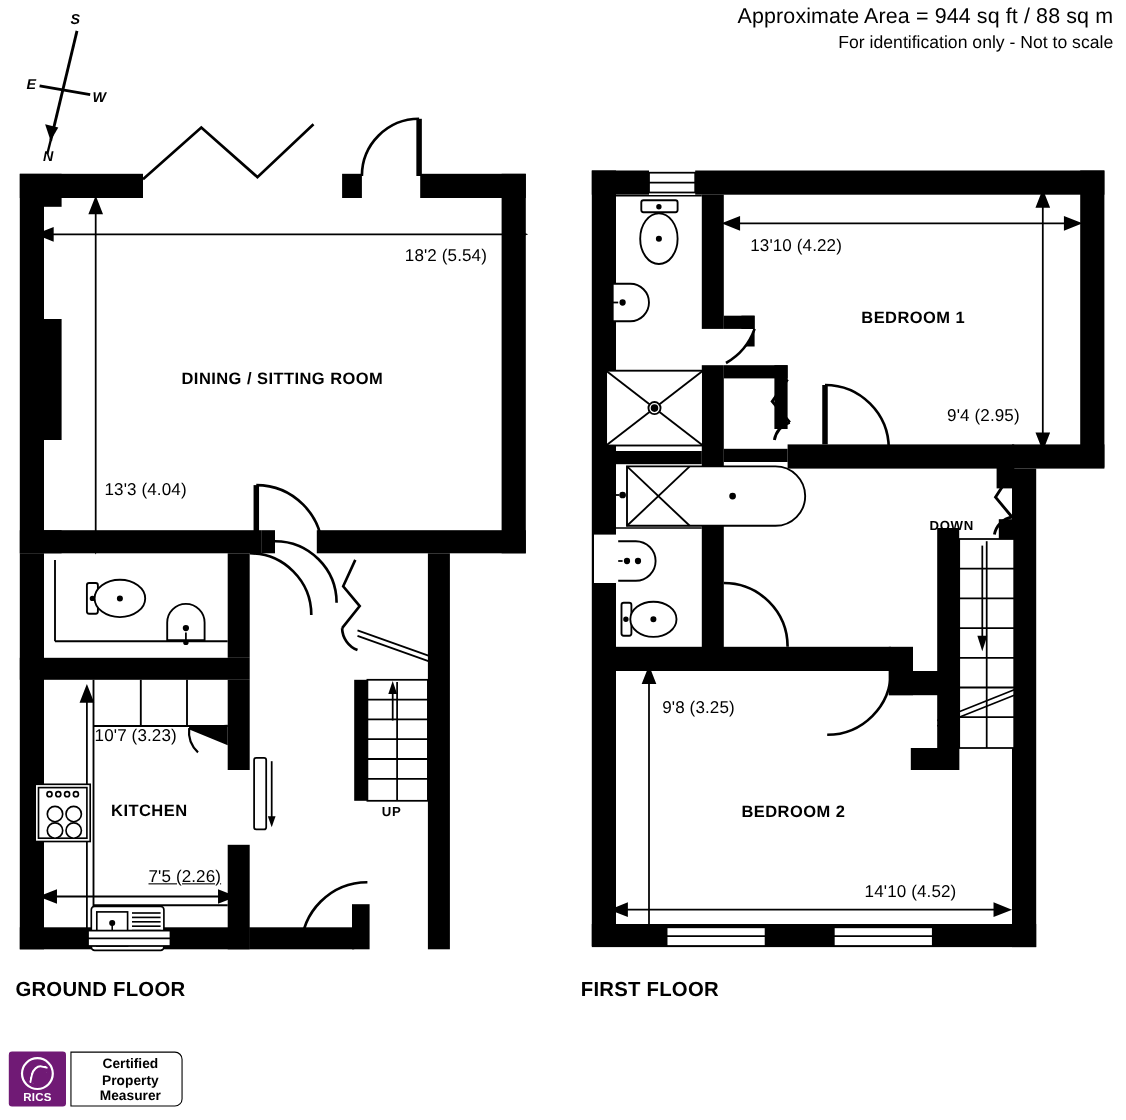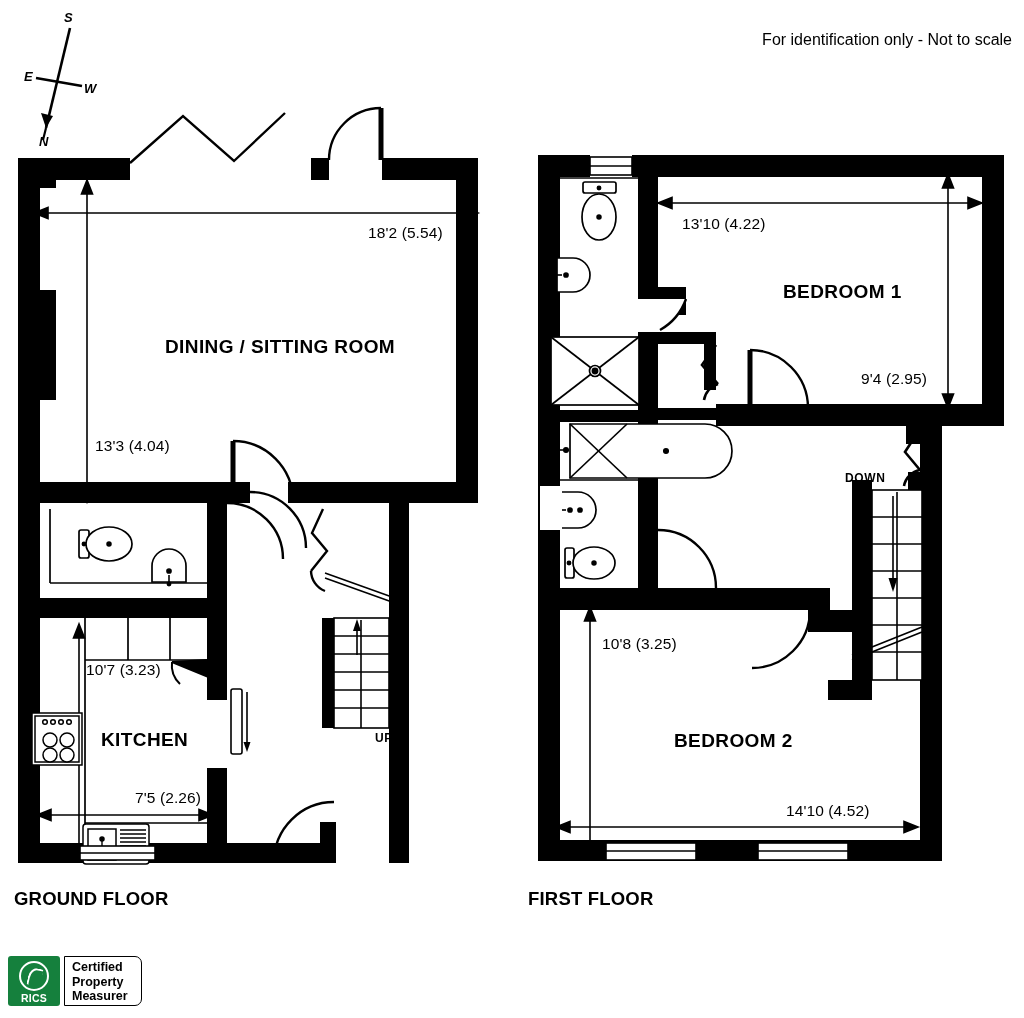--- a/index.html
+++ b/index.html
@@ -49,21 +49,21 @@
     font-size: 18.5px;
     font-weight: bold;
     letter-spacing: 0.2px;
     white-space: nowrap;
   }
   #ground-floor-label { left: 14px; top: 888px; }
   #first-floor-label { left: 528px; top: 888px; }
 
   .room-label {
     position: absolute;
-    font-size: 19px;
+    font-size: 15px;
     font-weight: bold;
     letter-spacing: 0.4px;
     white-space: nowrap;
   }
   .dim-label {
     position: absolute;
     font-size: 15.5px;
     letter-spacing: 0.1px;
     white-space: nowrap;
   }
@@ -95,21 +95,21 @@
     width: 1024px;
     height: 1px;
     background: #ffffff;
   }
   #rics-badge {
     position: absolute;
     left: 8px;
     top: 956px;
     width: 52px;
     height: 50px;
-    background: #15803d;
+    background: #701a75;
     border-radius: 3px;
   }
   #rics-mark {
     position: absolute;
     left: 11px;
     top: 5px;
     width: 30px;
     height: 30px;
     border: 2px solid #ffffff;
     border-radius: 50%;
@@ -135,26 +135,27 @@
     text-align: center;
     color: #ffffff;
     font-size: 10.5px;
     font-weight: bold;
     letter-spacing: 0.2px;
   }
   #cpm-box {
     position: absolute;
     left: 64px;
     top: 956px;
-    width: 78px;
+    width: 102px;
     height: 50px;
     border: 1.6px solid #000000;
     border-radius: 0 7px 7px 0;
     box-sizing: border-box;
     padding: 3px 0 0 7px;
+    text-align: center;
   }
   .cpm-line {
     font-size: 12.5px;
     font-weight: bold;
     line-height: 14.5px;
     white-space: nowrap;
   }
   #footer-text {
     position: absolute;
     left: 155px;
@@ -165,46 +166,47 @@
     font-size: 11.7px;
     line-height: 14.2px;
     white-space: nowrap;
   }
 </style>
 </head>
 <body>
 
 <div id="floorplan-root">
 
+  <div class="hdr-area">Approximate Area = 944 sq ft / 88 sq m</div>
   <div class="hdr-sub">For identification only - Not to scale</div>
 
   <div class="compass-letter" style="left:64px; top:10px;">S</div>
   <div class="compass-letter" style="left:24px; top:69px;">E</div>
   <div class="compass-letter" style="left:84px; top:81px;">W</div>
   <div class="compass-letter" style="left:39px; top:134px;">N</div>
 
   <div class="floor-label" id="ground-floor-label">GROUND FLOOR</div>
   <div class="floor-label" id="first-floor-label">FIRST FLOOR</div>
 
   <div class="room-label" style="left:165px; top:336px;">DINING / SITTING ROOM</div>
   <div class="room-label" style="left:101px; top:729px;">KITCHEN</div>
 
   <div class="dim-label" style="left:368px; top:224px;">18'2 (5.54)</div>
   <div class="dim-label" style="left:95px; top:437px;">13'3 (4.04)</div>
   <div class="dim-label" style="left:86px; top:661px;">10'7 (3.23)</div>
-  <div class="dim-label" style="left:135px; top:789px;">7'5 (2.26)</div>
-
-  <div class="stair-label" style="left:347px; top:731px;margin-left:28px;">UP</div>
+  <div class="dim-label" style="left:135px; top:789px;text-decoration:underline;">7'5 (2.26)</div>
+
+  <div class="stair-label" style="left:347px; top:731px;">UP</div>
 
   <div class="room-label" style="left:783px; top:281px;">BEDROOM 1</div>
   <div class="room-label" style="left:674px; top:730px;">BEDROOM 2</div>
 
   <div class="dim-label" style="left:670px; top:215px;margin-left:12px;">13'10 (4.22)</div>
   <div class="dim-label" style="left:861px; top:370px;">9'4 (2.95)</div>
-  <div class="dim-label" style="left:602px; top:635px;">10'8 (3.25)</div>
+  <div class="dim-label" style="left:602px; top:635px;">9'8 (3.25)</div>
   <div class="dim-label" style="left:786px; top:802px;">14'10 (4.52)</div>
 
   <div class="stair-label" style="left:845px; top:471px;">DOWN</div>
 
   <svg class="plan" viewBox="0 0 1024 1018">
 
     <g stroke="#000" stroke-width="2.6" fill="none">
       <line x1="70" y1="28" x2="46" y2="128"></line>
       <line x1="36" y1="78" x2="82" y2="86"></line>
       <path d="M46 128 L41 113 L53 116 Z" fill="#000" stroke="none"></path>

